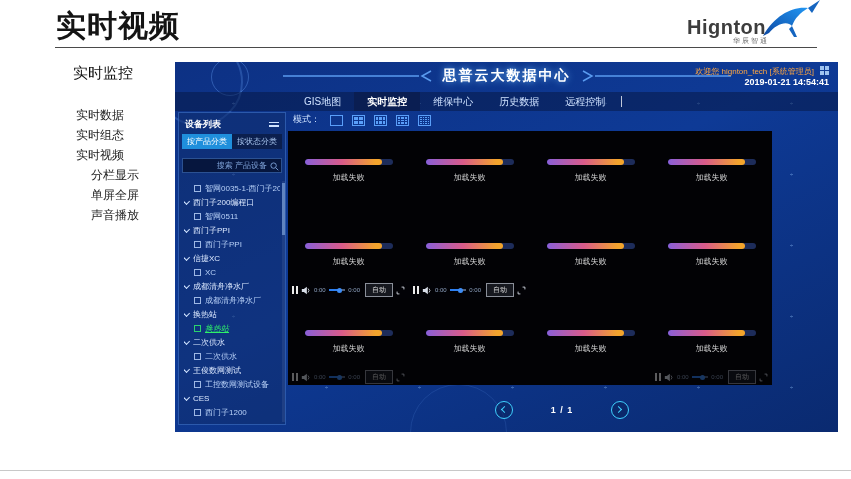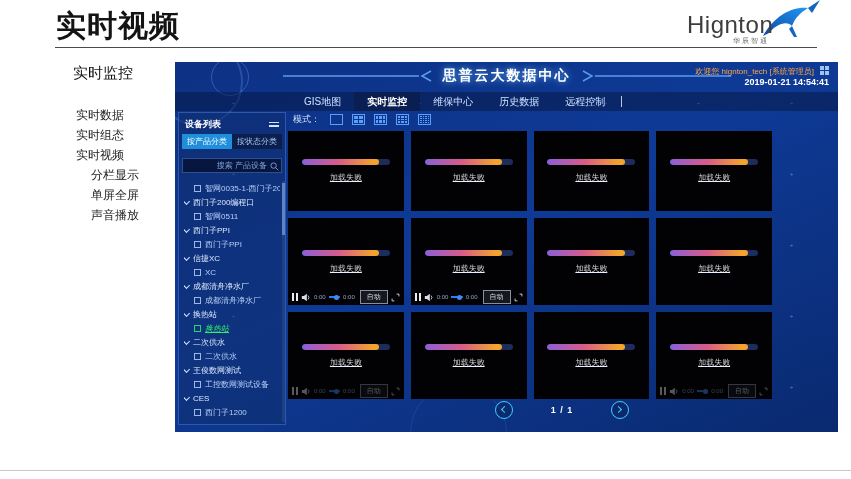--- a/index.html
+++ b/index.html
@@ -6,21 +6,21 @@
   body{width:851px;height:479px;position:relative;background:#fff;
        font-family:"Liberation Sans","DejaVu Sans",sans-serif;overflow:hidden;}
   .screen{position:absolute;inset:0;}
 
   
   .page-title{position:absolute;left:56px;top:6px;font-size:30px;font-weight:600;color:#141414;letter-spacing:1px;}
   .title-rule{position:absolute;left:55px;right:34px;top:47px;height:1px;background:#4a4a4a;}
   .bottom-rule{position:absolute;left:0;right:0;top:470px;height:1px;background:#c8c8c8;}
 
   .logo{position:absolute;right:32px;top:2px;width:132px;height:46px;}
-  .logo .brand{position:absolute;left:0;bottom:9px;font-size:24px;font-weight:normal;color:#3d3d3d;letter-spacing:.5px;}
+  .logo .brand{position:absolute;left:0;bottom:9px;font-size:20px;font-weight:bold;color:#3d3d3d;letter-spacing:.5px;}
   .logo .brand-sub{position:absolute;left:46px;bottom:2px;font-size:7px;color:#6b6b6b;letter-spacing:2px;}
   .logo svg{position:absolute;right:-4px;top:-3px;}
 
   .side-heading{position:absolute;left:73px;top:64px;font-size:15px;color:#111;}
   .side-menu{position:absolute;left:76px;top:105px;}
   .side-item{font-size:12px;color:#1d1d1d;line-height:20px;cursor:pointer;white-space:nowrap;}
   .side-item.indent{padding-left:15px;}
 
   
   .app{position:absolute;left:175px;top:62px;width:663px;height:370px;overflow:hidden;color:#e8f1ff;
@@ -72,28 +72,28 @@
   .tree-row.leaf{padding-left:10px;color:#b7d0f7;}
   .tree-row.leaf.selected{color:#2ef06a;}
   .tree-row.leaf.selected .tree-label{text-decoration:underline;font-style:italic;}
   .caret{width:4px;height:4px;border-right:1px solid #cfe2ff;border-bottom:1px solid #cfe2ff;
        transform:rotate(45deg);margin-top:-2px;flex:none;}
   .leaf-icon{width:5px;height:5px;border:1px solid currentColor;opacity:.85;flex:none;}
   .dp-scrollbar{position:absolute;right:0;top:68px;bottom:2px;width:3px;background:rgba(255,255,255,.07);cursor:pointer;}
   .dp-scroll-thumb{position:absolute;top:2px;height:52px;width:3px;background:rgba(150,190,240,.55);}
 
   
-  .mode-bar{position:absolute;left:118px;top:51px;display:flex;align-items:center;gap:10px;}
+  .mode-bar{position:absolute;left:118px;top:51px;display:flex;align-items:flex-end;gap:10px;}
   .mode-label{font-size:9px;color:#cfe2ff;}
   .mode-icon{cursor:pointer;display:grid;gap:1px;padding:1px;border:1px solid rgba(95,165,255,.95);
        width:13px;height:11px;box-sizing:border-box;}
   .mode-icon i{background:rgba(95,165,255,.95);display:block;}
 
   .video-grid{position:absolute;left:113px;top:69px;width:484px;display:grid;
-       grid-template-columns:repeat(4,1fr);grid-template-rows:80px 87px 87px;gap:7px;text-decoration:underline;}
+       grid-template-columns:repeat(4,1fr);grid-template-rows:80px 87px 87px;gap:0;}
   .video-cell{background:#020205;position:relative;display:flex;flex-direction:column;
        align-items:center;justify-content:center;gap:7px;cursor:pointer;overflow:hidden;}
   .load-bar{width:88px;height:6px;background:#1d2c5a;border-radius:3px;position:relative;overflow:hidden;}
   .load-fill{position:absolute;left:0;top:0;bottom:0;width:88%;border-radius:3px;
        background:linear-gradient(90deg,#8a5fd8 0%,#d95b8a 48%,#f3a42c 92%);}
   .load-text{font-size:8px;color:#cfcfcf;}
 
   .player-bar{position:absolute;left:0;right:0;bottom:0;height:16px;background:rgba(2,2,6,.93);
        display:flex;align-items:center;gap:3px;padding:0 4px;}
   .player-bar.dim{opacity:.38;}

